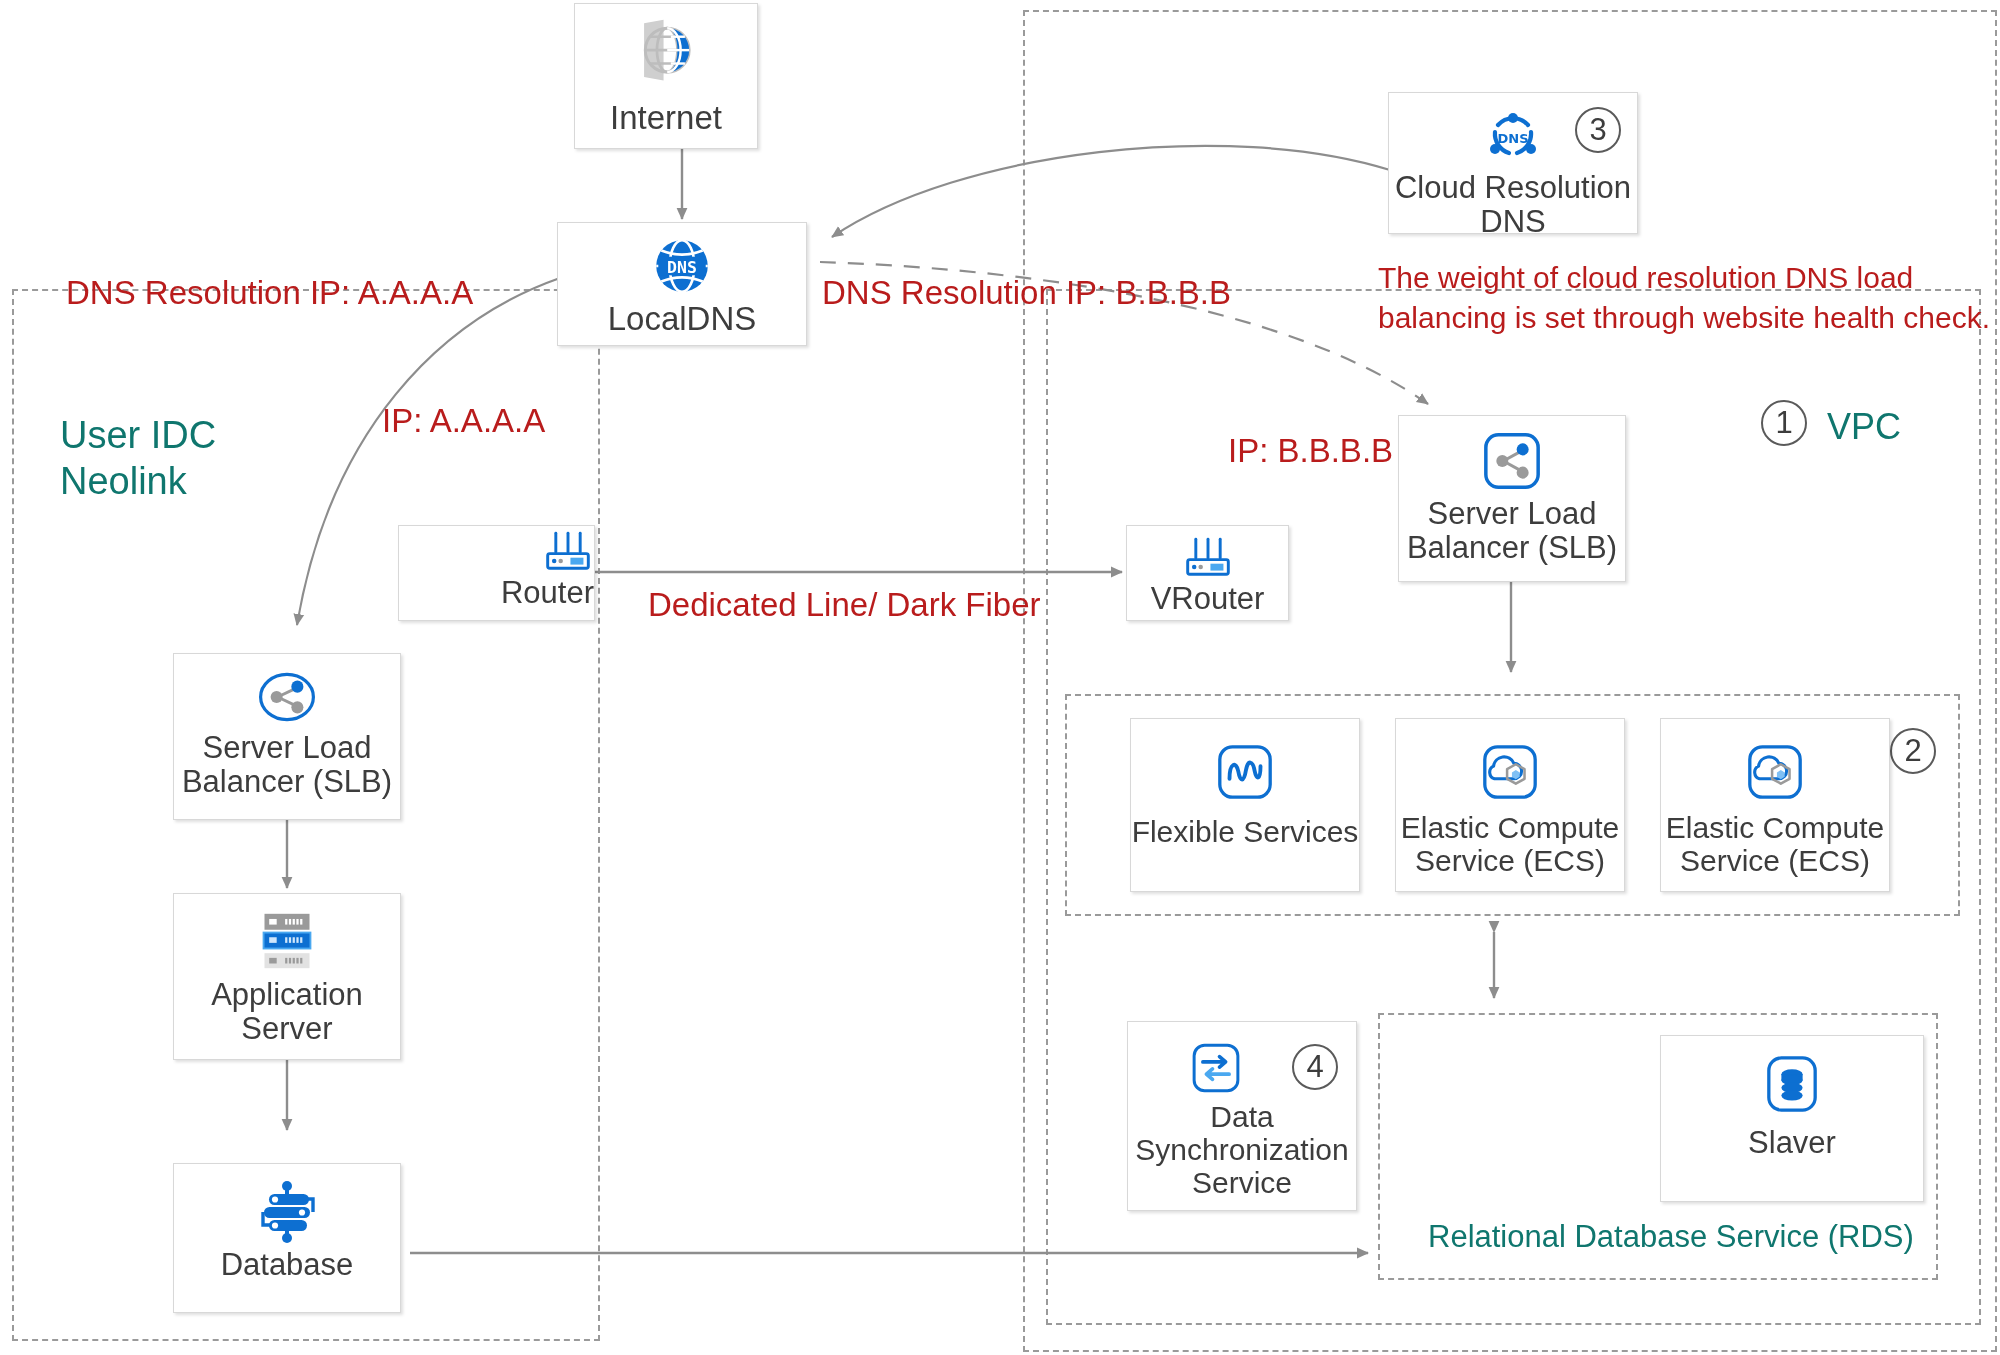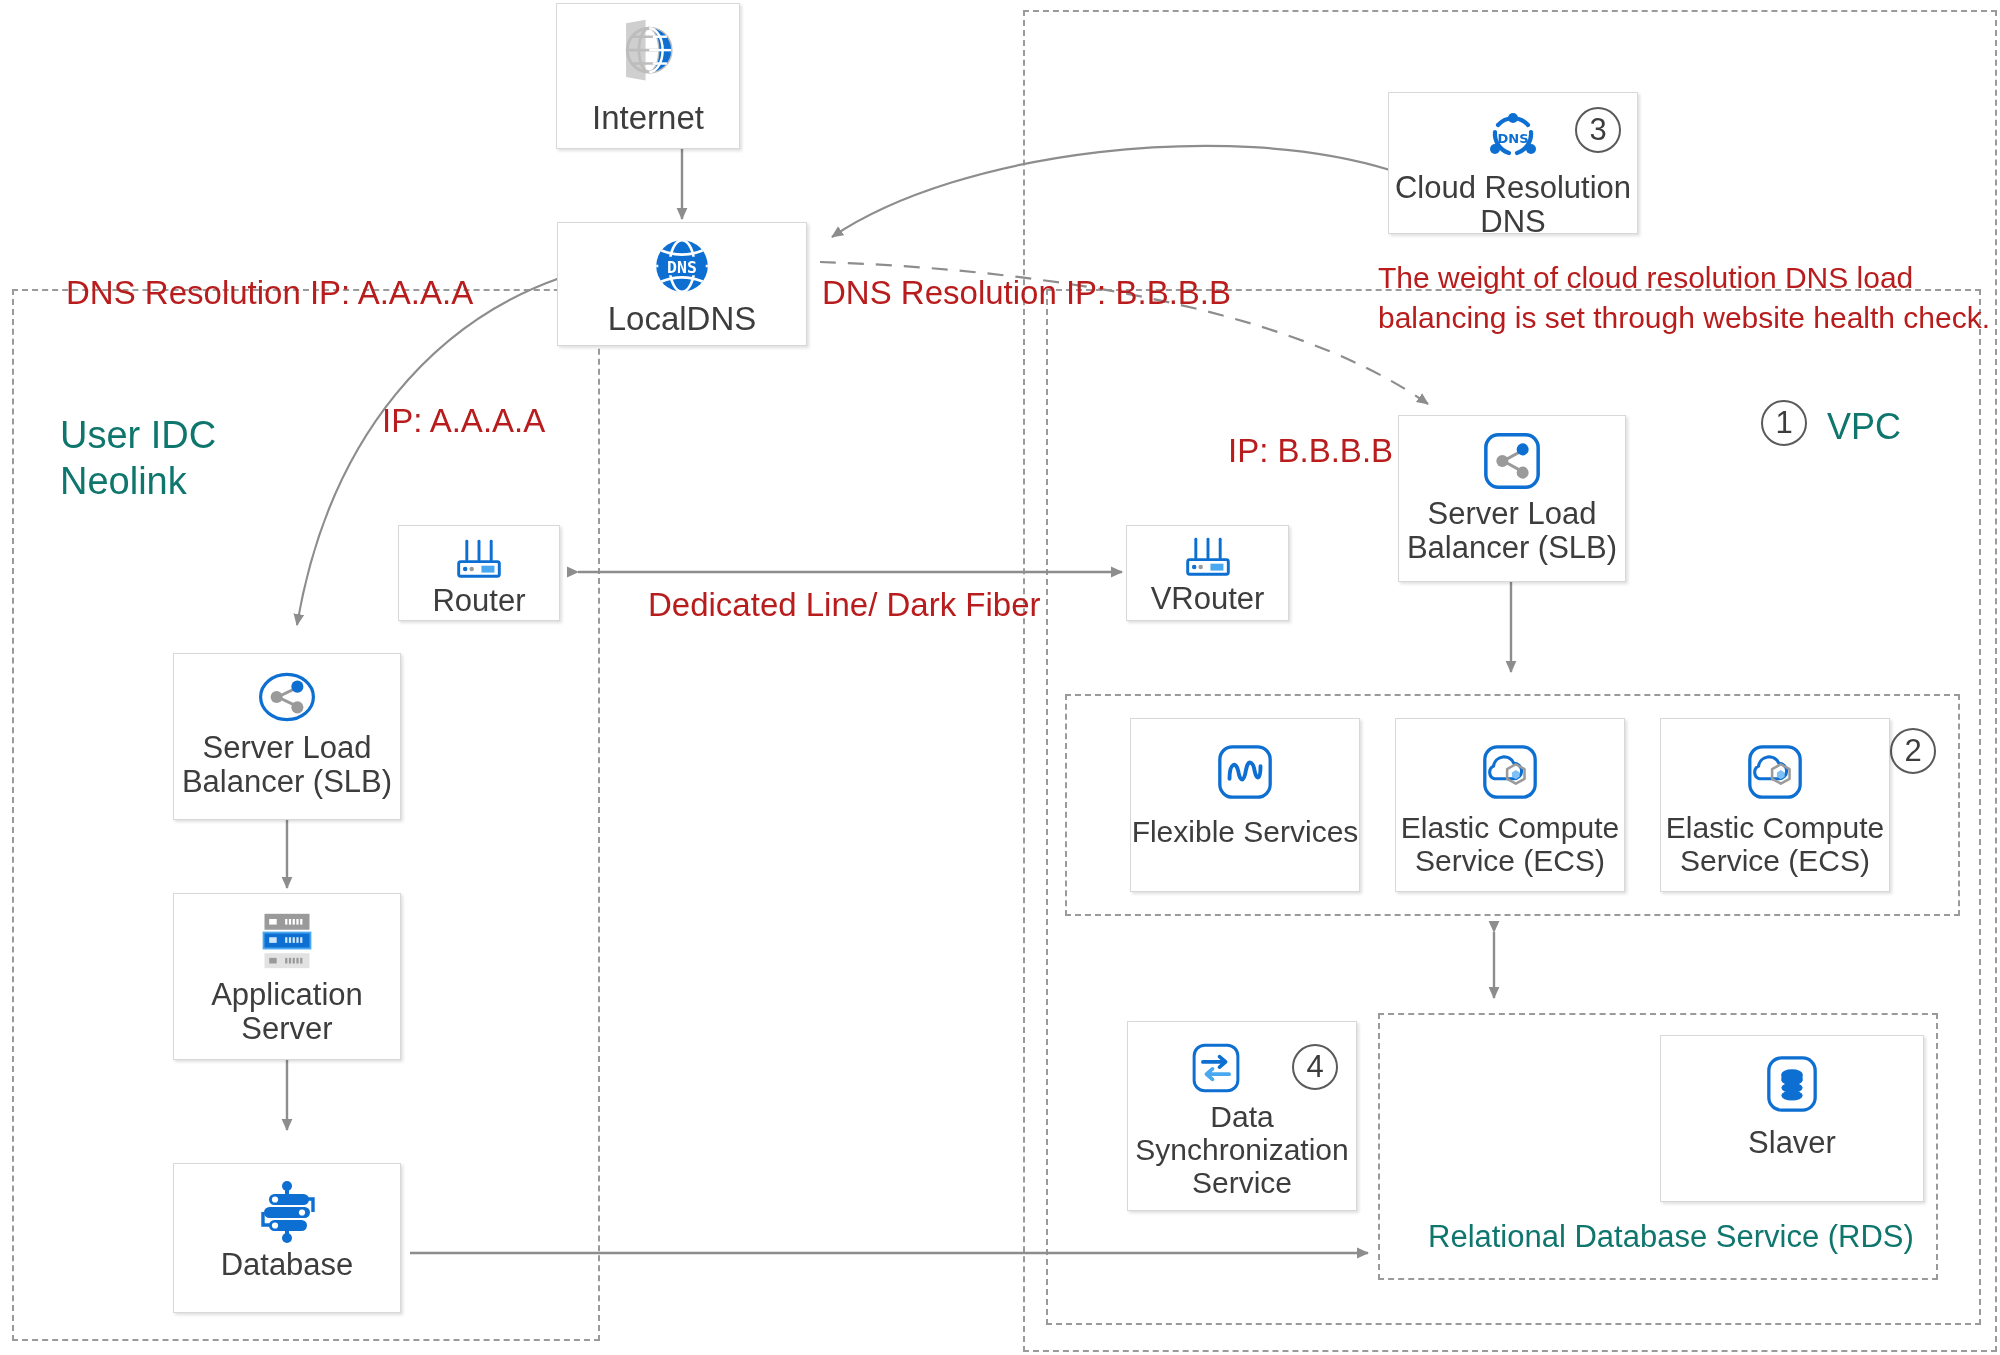--- a/index.html
+++ b/index.html
@@ -93,21 +93,21 @@
 
   <div class="txt" style="left:382px;top:400px;font-size:33px;">IP: A.A.A.A</div>
 
   <div class="txt" style="left:1228px;top:430px;font-size:33px;">IP: B.B.B.B</div>
 
   <div class="txt" style="left:648px;top:584px;font-size:33px;">Dedicated Line/ Dark Fiber</div>
 
   <div class="txt" style="left:1378px;top:258px;font-size:30px;line-height:1.32;">The weight of cloud resolution DNS load
 balancing is set through website health check.</div>
 
-  <div class="node" style="left:556px;top:3px;width:184px;height:146px;padding-top:12px;">
+  <div class="node" style="left:574px;top:3px;width:184px;height:146px;padding-top:12px;">
     <div class="ico">
       <svg width="78" height="78" viewBox="0 0 64 64">
         <path d="M14 6 L30 3 L30 53 L14 50 Z" fill="#cfcfcf"></path>
         <circle cx="33" cy="28" r="18" fill="none" stroke="#bdbdbd" stroke-width="2.4"></circle>
         <ellipse cx="33" cy="28" rx="8.4" ry="18" fill="none" stroke="#bdbdbd" stroke-width="2.2"></ellipse>
         <line x1="15" y1="28" x2="51" y2="28" stroke="#bdbdbd" stroke-width="2.2"></line>
         <line x1="18.5" y1="17" x2="47.5" y2="17" stroke="#bdbdbd" stroke-width="2"></line>
         <line x1="18.5" y1="39" x2="47.5" y2="39" stroke="#bdbdbd" stroke-width="2"></line>
         <path d="M33 10 A18 18 0 0 1 33 46 A8.4 18 0 0 0 33 10 Z" fill="#0d6fd1"></path>
         <g stroke="#ffffff" stroke-width="2" fill="none">
@@ -150,21 +150,21 @@
         <circle cx="14" cy="44" r="5" fill="#0d6fd1"></circle>
         <circle cx="50" cy="44" r="5" fill="#0d6fd1"></circle>
         <text x="32" y="38" font-family="DejaVu Sans, sans-serif" font-size="13" font-weight="bold" fill="#0d6fd1" text-anchor="middle">DNS</text>
       </svg>
     </div>
     <div class="cap" style="font-size:31px;margin-top:2px;">Cloud Resolution
 DNS</div>
     <div class="badge" style="left:auto;right:16px;top:14px;width:46px;height:46px;font-size:31px;">3</div>
   </div>
 
-  <div class="node" style="left:398px;top:525px;width:162px;height:96px;padding-top:12px;">
+  <div class="node" style="left:398px;top:525px;width:197px;height:96px;padding-top:4px;align-items:flex-end;">
     <div class="ico">
       <svg width="52" height="44" viewBox="0 0 64 54">
         <g stroke="#0d6fd1" stroke-width="3.6" stroke-linecap="round">
           <line x1="17" y1="4" x2="17" y2="27"></line>
           <line x1="32" y1="4" x2="32" y2="27"></line>
           <line x1="47" y1="4" x2="47" y2="27"></line>
         </g>
         <rect x="7" y="29" width="50" height="18" rx="2.5" fill="#fff" stroke="#0d6fd1" stroke-width="3.6"></rect>
         <circle cx="15" cy="38" r="2.8" fill="#0d6fd1"></circle>
         <circle cx="23" cy="38" r="2.8" fill="#9a9a9a"></circle>

